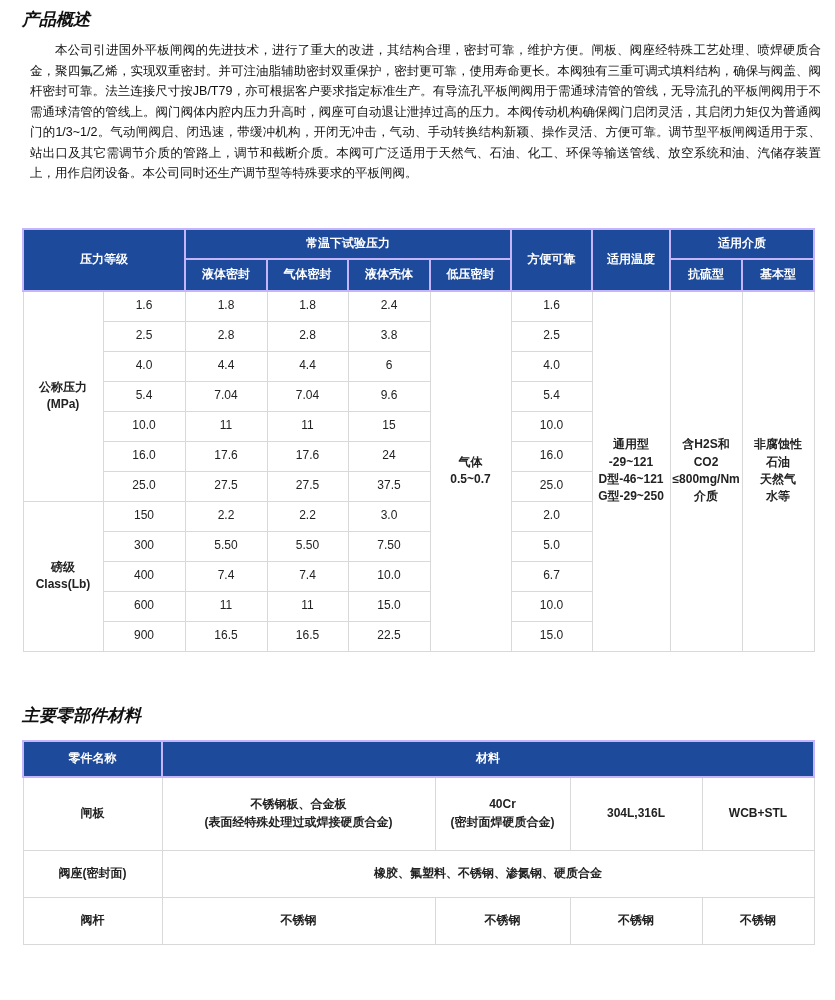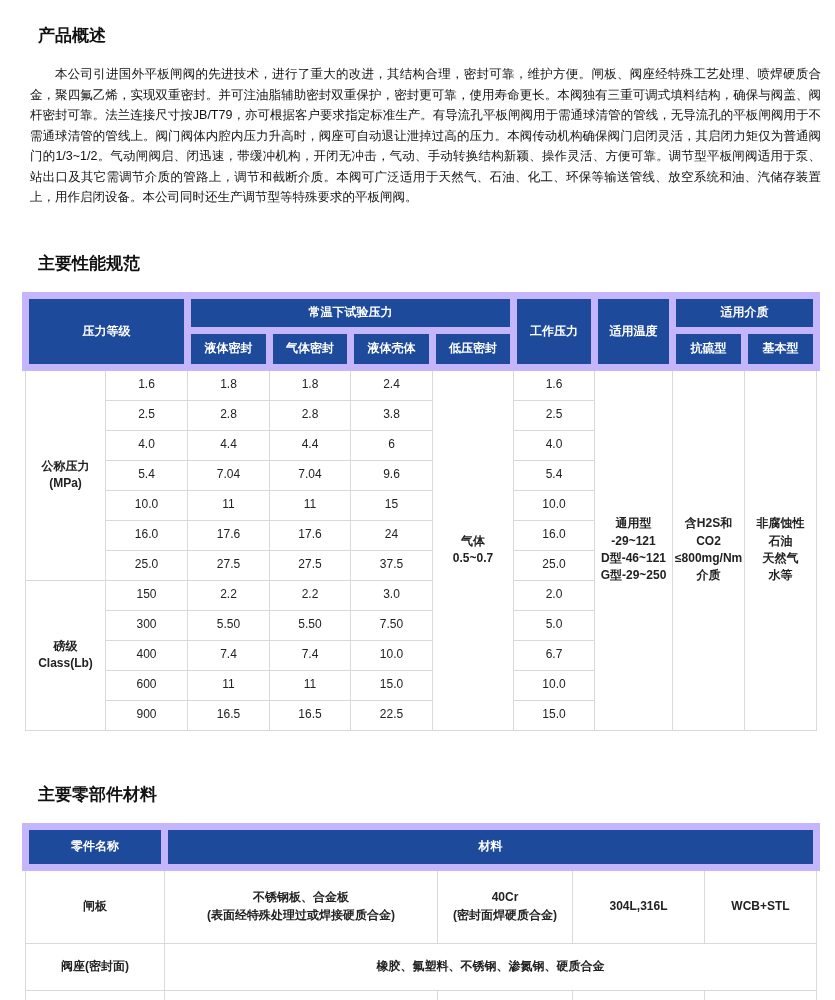--- a/index.html
+++ b/index.html
@@ -5,37 +5,37 @@
   html,body{margin:0;padding:0;background:#fff;}
   body{
     width:835px;height:1000px;
     font-family:"Liberation Sans","DejaVu Sans",sans-serif;
     color:#1a1a1a;
     -webkit-font-smoothing:antialiased;
   }
   .page{padding:8px 22px 0 22px;}
   .section-title{
     font-size:17px;font-weight:bold;color:#111;
-    margin:16px;line-height:24px;
+    margin:0;line-height:24px;font-style:italic;
   }
   .overview-text{
     margin:8px 0 0 8px;width:791px;
     font-size:12.5px;line-height:20.5px;color:#111;
     text-align:justify;text-indent:2em;
   }
   .spec-section{margin-top:44px;}
   .materials-section{margin-top:52px;}
   table{
     border-collapse:collapse;table-layout:fixed;width:791px;
     margin-top:12px;
   }
   th{
     background:var(--header-blue,#1d4a9a);
     color:#fff;font-size:12px;font-weight:bold;
-    border:7px solid #c4b5fd;
+    border:2px solid #c4b5fd;
     text-align:center;vertical-align:middle;
     padding:0;
   }
   td{
     border:1px solid #d9d9d9;
     font-size:12px;color:#222;
     text-align:center;vertical-align:middle;
     padding:2px;
     white-space:pre-line;
     line-height:1.45;
@@ -52,40 +52,39 @@
 </style>
 </head>
 <body>
 
 <div class="page">
 
   <h2 class="section-title">产品概述</h2>
   <p class="overview-text">本公司引进国外平板闸阀的先进技术，进行了重大的改进，其结构合理，密封可靠，维护方便。闸板、阀座经特殊工艺处理、喷焊硬质合金，聚四氟乙烯，实现双重密封。并可注油脂辅助密封双重保护，密封更可靠，使用寿命更长。本阀独有三重可调式填料结构，确保与阀盖、阀杆密封可靠。法兰连接尺寸按JB/T79，亦可根据客户要求指定标准生产。有导流孔平板闸阀用于需通球清管的管线，无导流孔的平板闸阀用于不需通球清管的管线上。阀门阀体内腔内压力升高时，阀座可自动退让泄掉过高的压力。本阀传动机构确保阀门启闭灵活，其启闭力矩仅为普通阀门的1/3~1/2。气动闸阀启、闭迅速，带缓冲机构，开闭无冲击，气动、手动转换结构新颖、操作灵活、方便可靠。调节型平板闸阀适用于泵、站出口及其它需调节介质的管路上，调节和截断介质。本阀可广泛适用于天然气、石油、化工、环保等输送管线、放空系统和油、汽储存装置上，用作启闭设备。本公司同时还生产调节型等特殊要求的平板闸阀。</p>
 
   <div class="spec-section">
-    <h2 class="section-title">主要性能规范</h2>
 
     <table class="perf-table">
       <colgroup>
         <col style="width:80px">
           <col style="width:82px">
           <col style="width:82px">
         <col style="width:81px">
           <col style="width:82px">
           <col style="width:81px">
         <col style="width:81px">
           <col style="width:78px">
           <col style="width:72px">
         <col style="width:72px">
       </colgroup>
       <thead>
         <tr>
           <th colspan="2" rowspan="2">压力等级</th>
           <th colspan="4">常温下试验压力</th>
-          <th rowspan="2">工作压力</th>
+          <th rowspan="2">方便可靠</th>
           <th rowspan="2">适用温度</th>
           <th colspan="2">适用介质</th>
         </tr>
         <tr>
           <th>液体密封</th>
           <th>气体密封</th>
           <th>液体壳体</th>
           <th>低压密封</th>
           <th>抗硫型</th>
           <th>基本型</th>

